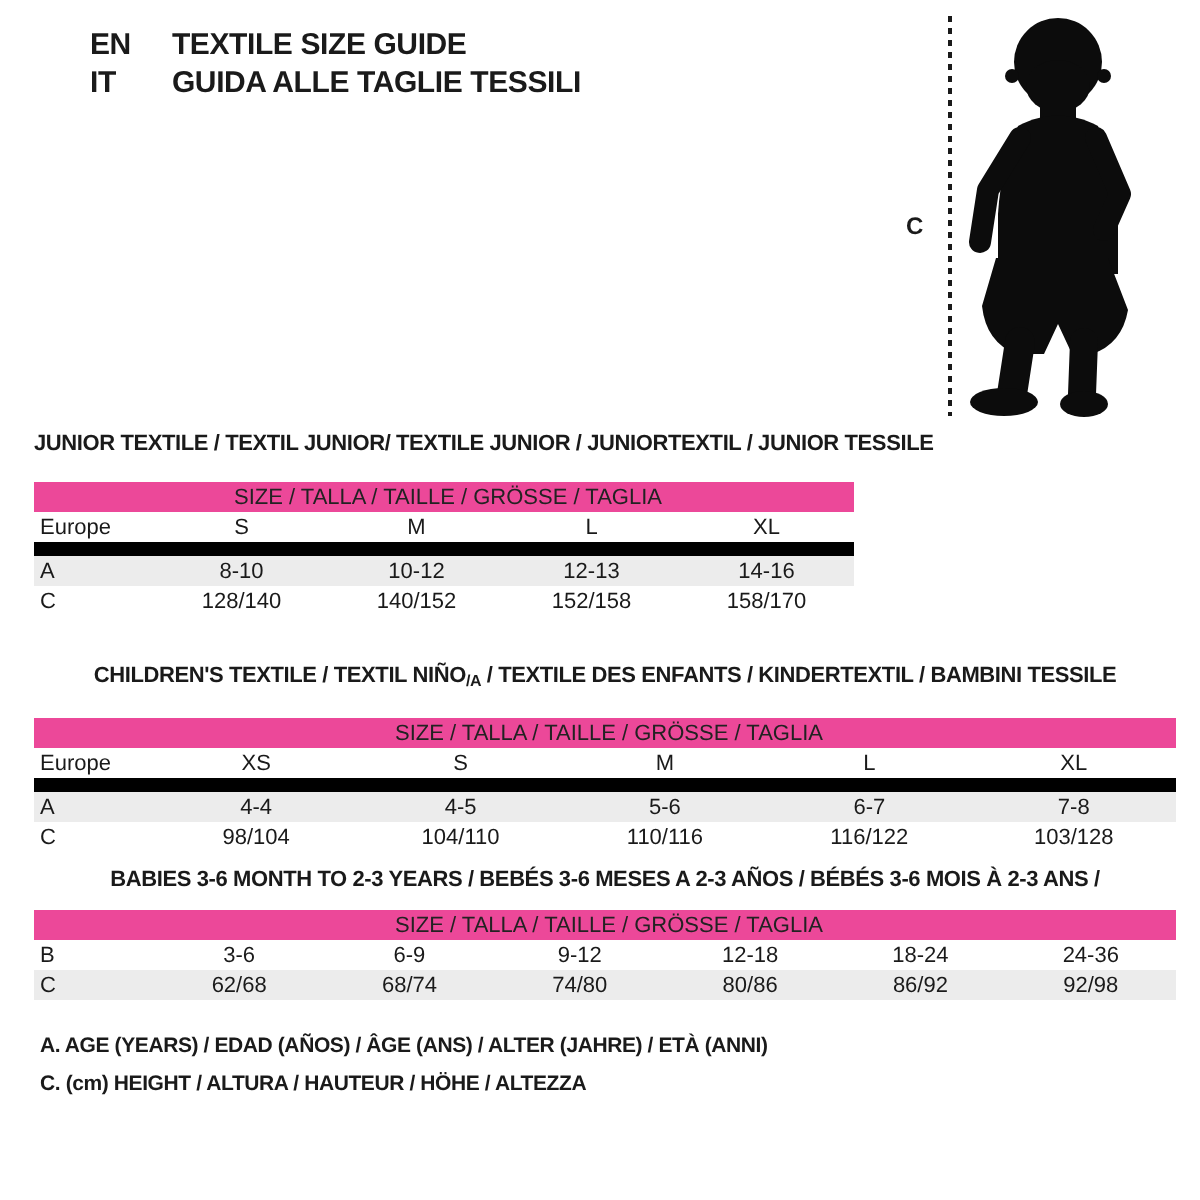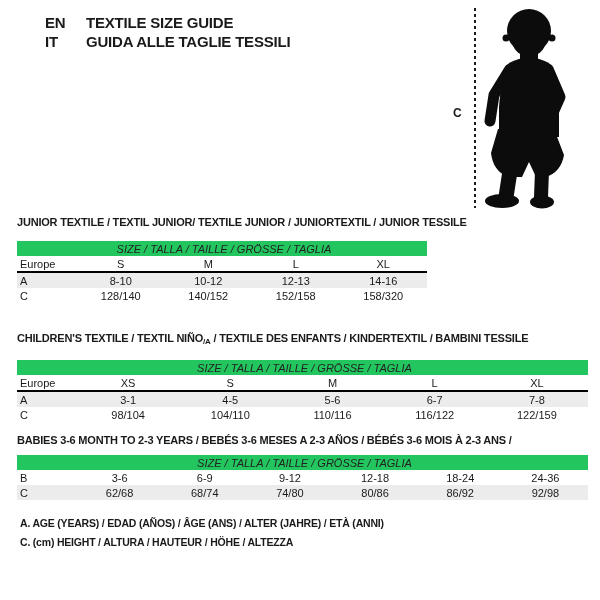--- a/index.html
+++ b/index.html
@@ -16,30 +16,30 @@
   .lang-code{display:inline-block;width:37px;}
 
   
   .measure-line{left:474px;top:8px;width:2px;height:200px;
     background:repeating-linear-gradient(#1a1a1a 0 3px, transparent 3px 6px);}
   .measure-label{left:453px;top:106px;font-size:12px;font-weight:bold;}
   .baby-svg{left:482px;top:5px;}
 
   
   .section{left:17px;}
-  .tbl-title{font-size:11px;font-weight:bold;letter-spacing:-0.2px;line-height:13px;white-space:nowrap;}
+  .tbl-title{font-size:11px;font-weight:bold;letter-spacing:-0.2px;line-height:13px;white-space:nowrap;text-align:center;}
   .tbl-title .subsc{font-size:8px;vertical-align:-2px;}
   .title-gap{height:12px;}
   .title-gap-sm{height:7px;}
 
   table.size-table{border-collapse:collapse;table-layout:fixed;font-size:11px;color:#1a1a1a;}
   table.size-table td{height:15px;text-align:center;padding:0;white-space:nowrap;overflow:hidden;}
   table.size-table td.lbl{text-align:left;padding-left:3px;}
-  td.bar{background:#22c55e;text-align:right;padding-left:4px !important;height:14px;color:#222;font-style:italic;}
-  tr.r-line td{border-bottom:2px solid #000000;}
+  td.bar{background:#ec4899;text-align:right;padding-left:4px !important;height:14px;color:#222;}
+  tr.r-line td{border-bottom:7px solid #000000;}
   tr.r-shade td{background:#ececec;}
   .w-narrow{width:410px;}
   .w-wide{width:571px;}
   col.c-label{width:60px;}
 
   
   .footnotes{left:20px;top:514px;font-size:10.5px;font-weight:bold;line-height:19px;letter-spacing:-0.2px;}
 </style>
 </head>
 <body>
@@ -102,21 +102,21 @@
       <td>8-10</td>
       <td>10-12</td>
       <td>12-13</td>
       <td>14-16</td>
     </tr>
     <tr>
       <td class="lbl">C</td>
       <td>128/140</td>
       <td>140/152</td>
       <td>152/158</td>
-      <td>158/320</td>
+      <td>158/170</td>
     </tr>
   </tbody>
     </table>
 </div>
 
 <div class="abs section" style="top:332px;">
   <div class="tbl-title">
     <span>CHILDREN'S TEXTILE / TEXTIL NIÑO</span><span class="subsc">/A</span><span> / TEXTILE DES ENFANTS / KINDERTEXTIL / BAMBINI TESSILE</span>
   </div>
   <div class="title-gap"></div>
@@ -136,33 +136,33 @@
     <tr class="r-line">
       <td class="lbl">Europe</td>
       <td>XS</td>
       <td>S</td>
       <td>M</td>
       <td>L</td>
       <td>XL</td>
     </tr>
     <tr class="r-shade">
       <td class="lbl">A</td>
-      <td>3-1</td>
+      <td>4-4</td>
       <td>4-5</td>
       <td>5-6</td>
       <td>6-7</td>
       <td>7-8</td>
     </tr>
     <tr>
       <td class="lbl">C</td>
       <td>98/104</td>
       <td>104/110</td>
       <td>110/116</td>
       <td>116/122</td>
-      <td>122/159</td>
+      <td>103/128</td>
     </tr>
   </tbody>
     </table>
 </div>
 
 <div class="abs section" style="top:432px;">
   <div class="tbl-title" style="line-height:16px;">
     <div>BABIES 3-6 MONTH TO 2-3 YEARS / BEBÉS 3-6 MESES A 2-3 AÑOS / BÉBÉS 3-6 MOIS À 2-3 ANS /</div>
   </div>
   <div class="title-gap-sm"></div>

